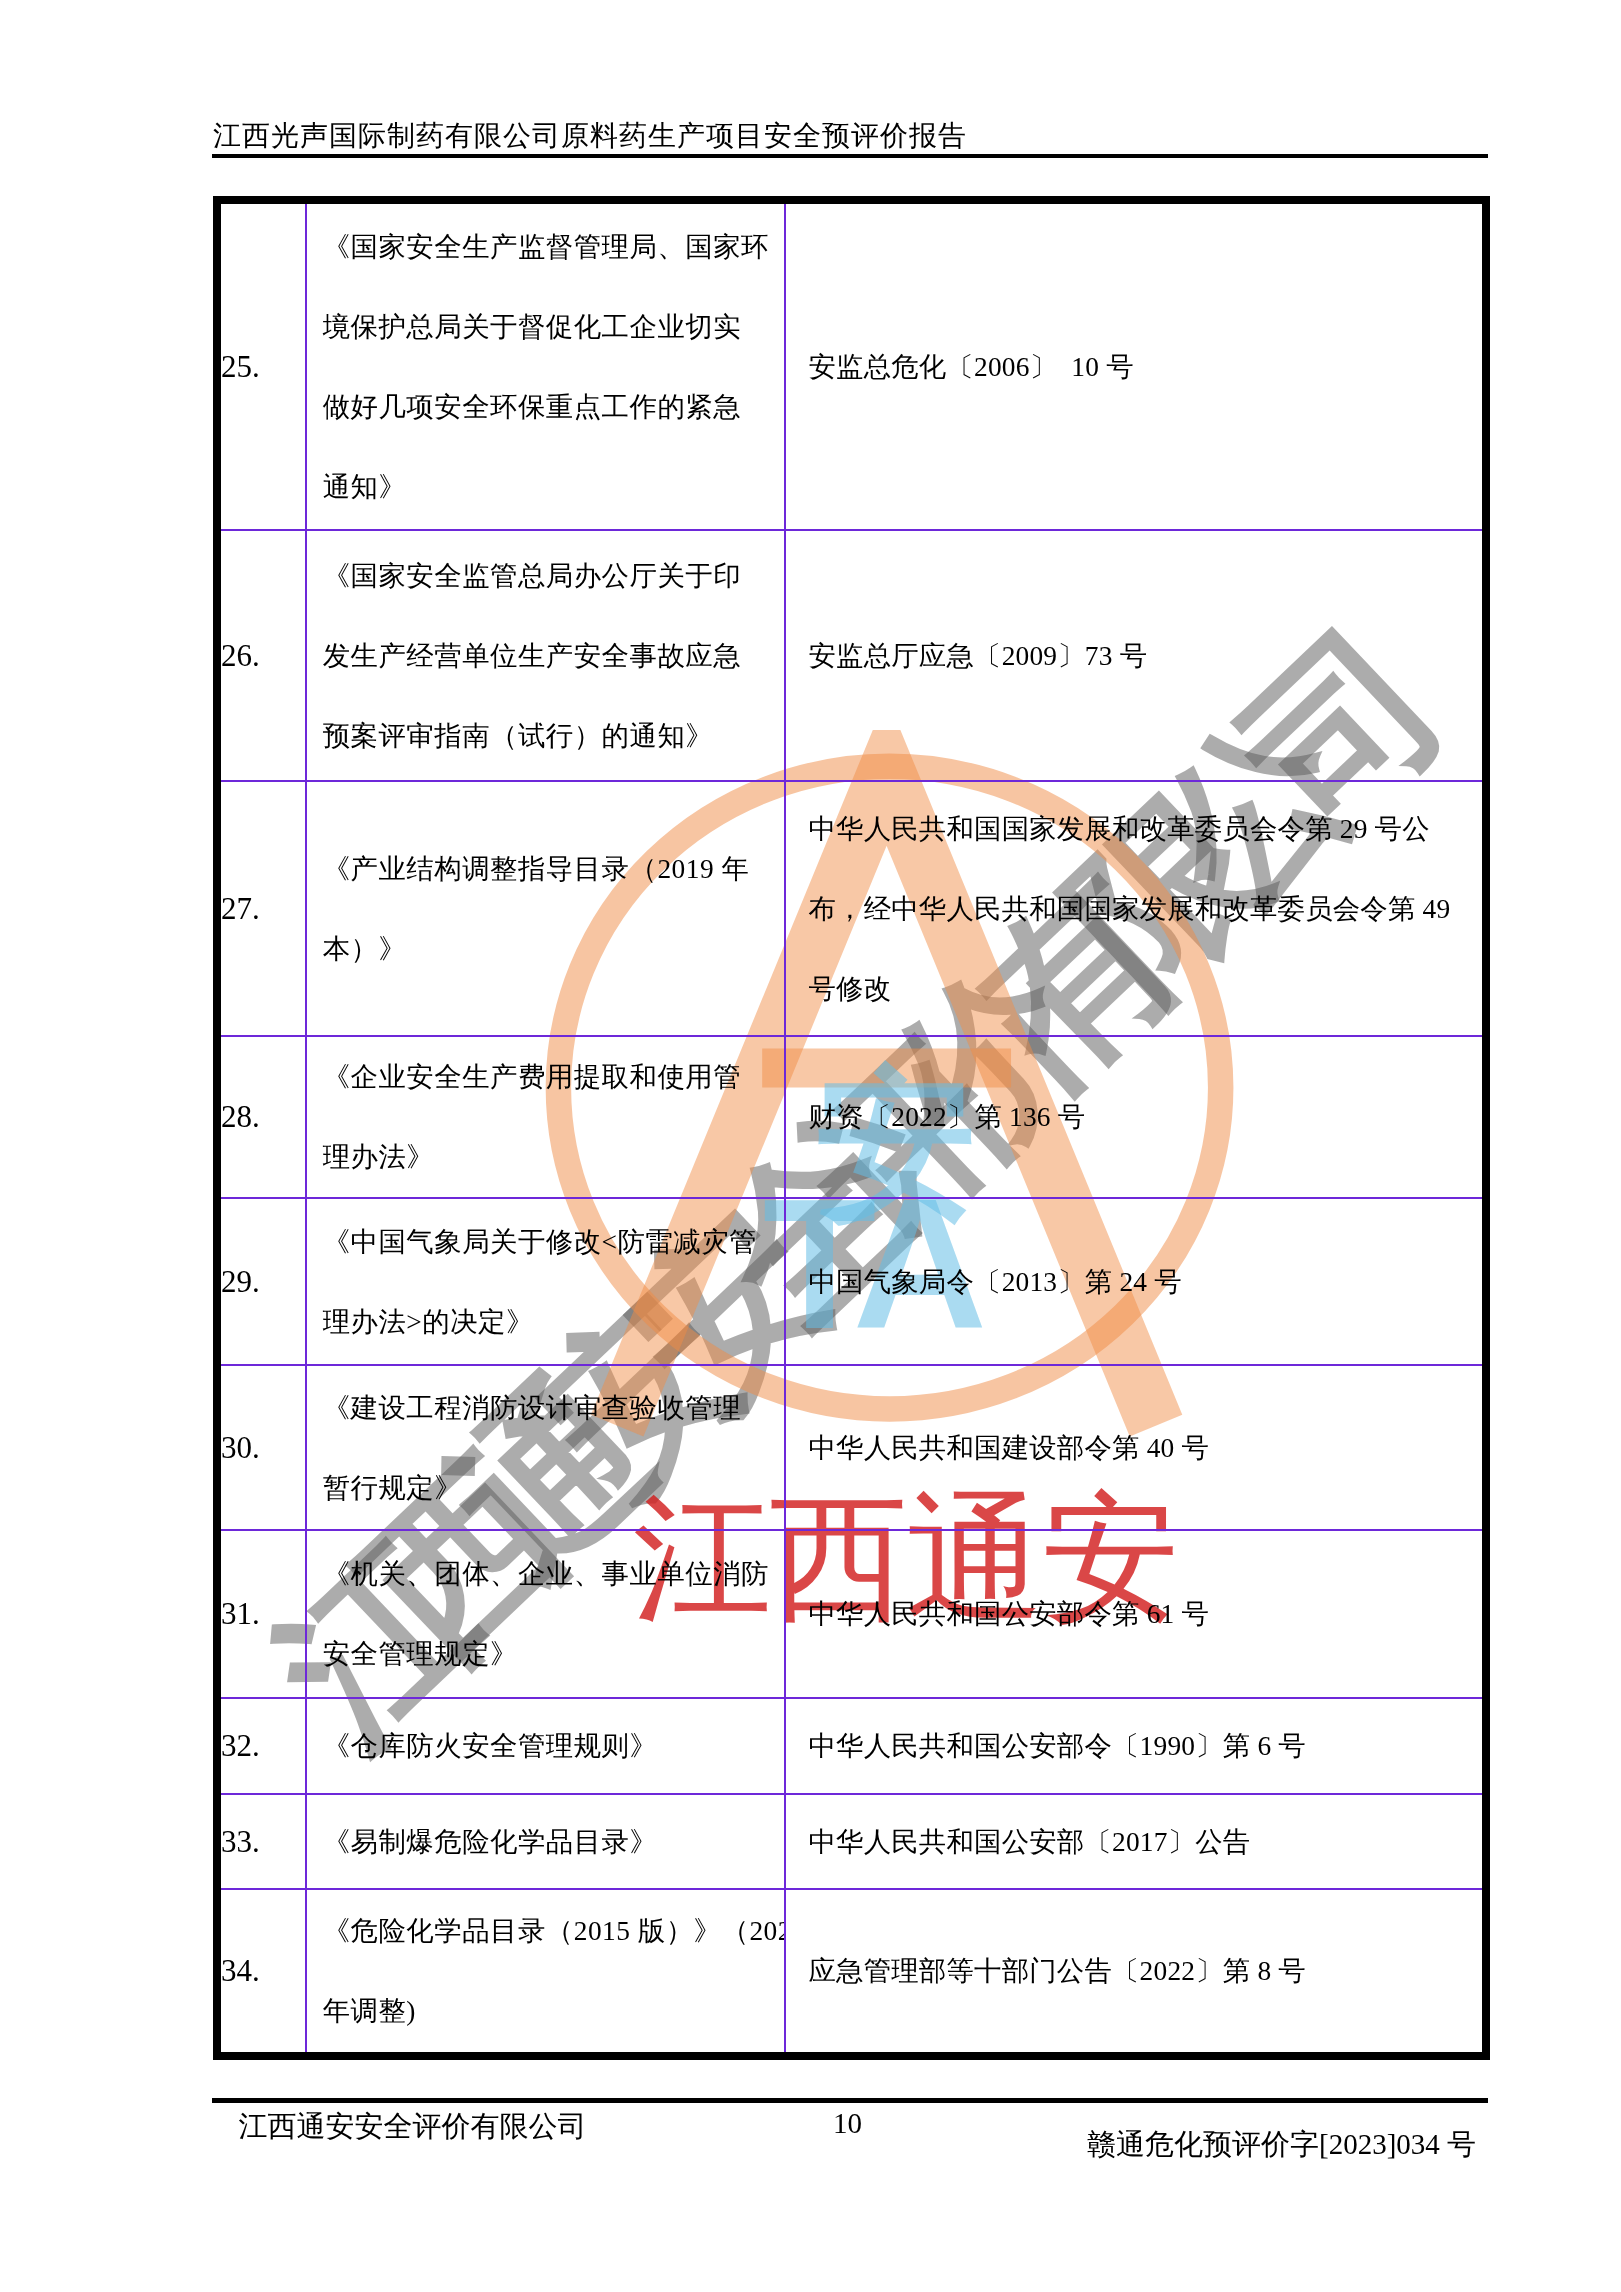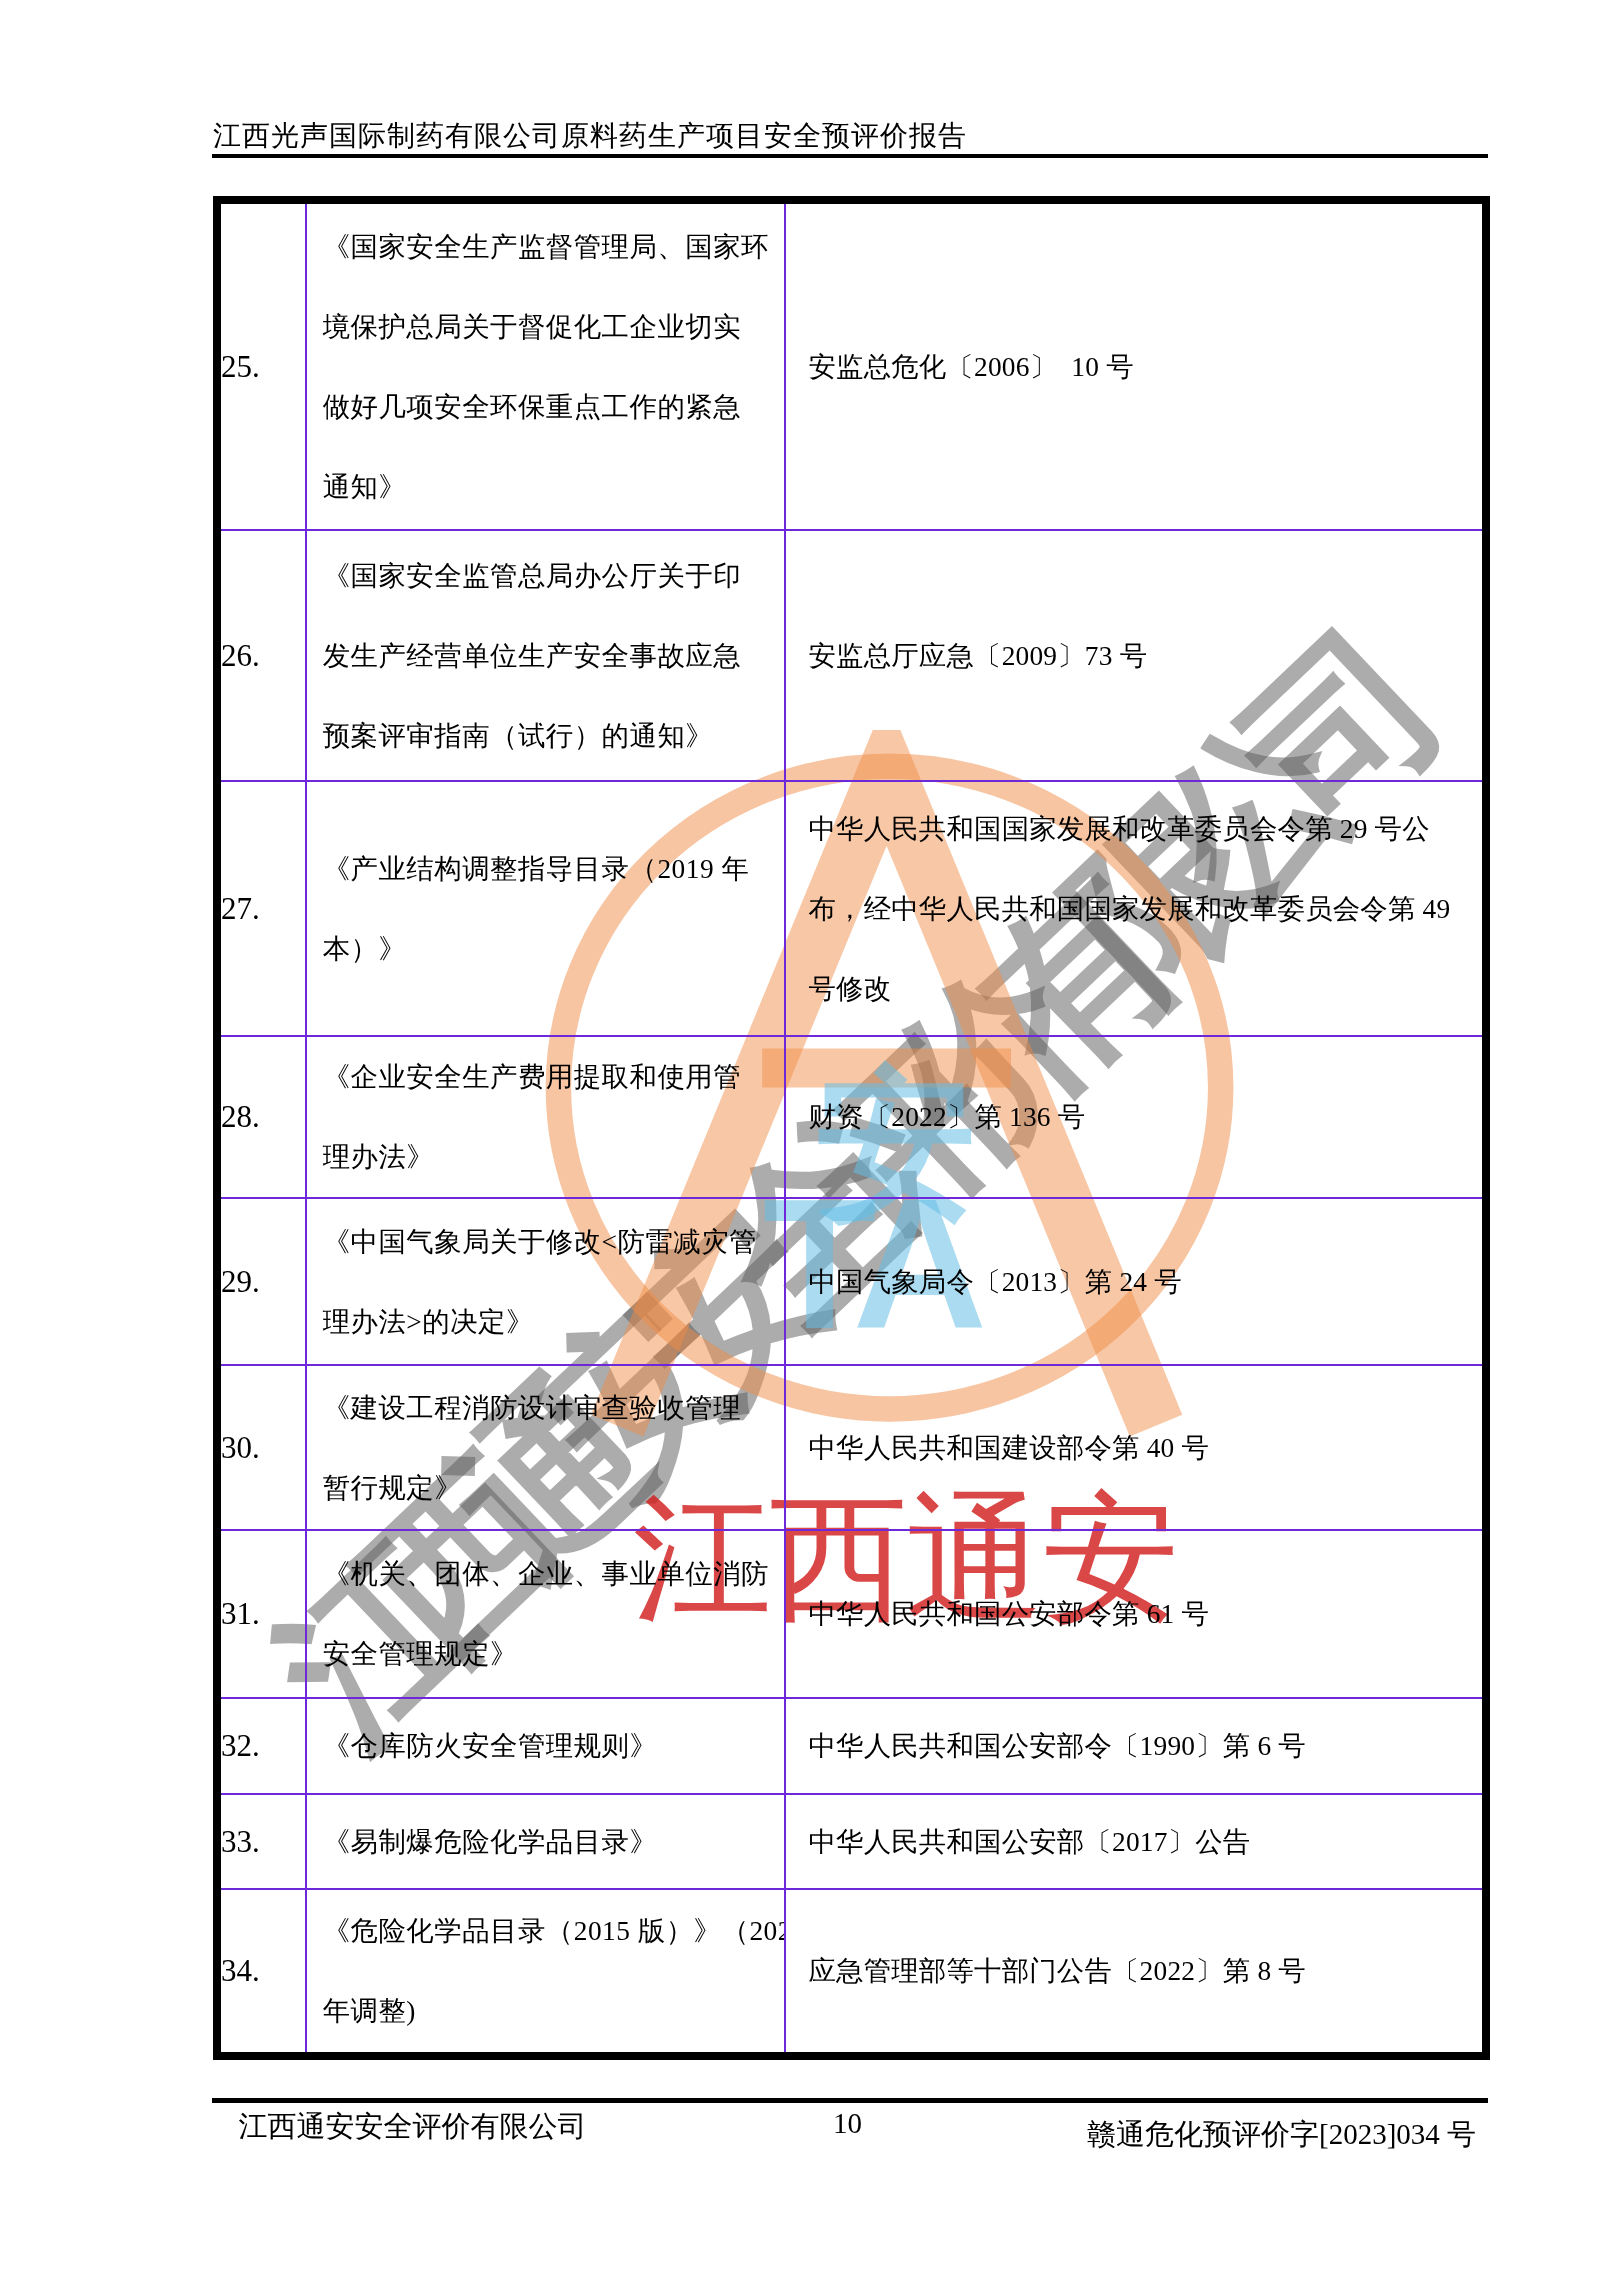--- a/index.html
+++ b/index.html
@@ -74,21 +74,21 @@
   .ftr-rule{
     position:absolute;left:212px;top:2098px;width:1276px;height:4.9px;
     background:#000;z-index:1;
   }
   .ftr{
     position:absolute;left:213px;top:2107px;width:1269px;height:43px;z-index:1;
     font-size:29px;
   }
   .ftr .ftr-company{position:absolute;left:25.5px;top:0;}
   .ftr .ftr-page{position:absolute;left:50%;transform:translateX(-50%);top:0;}
-  .ftr .ftr-doc{position:absolute;right:5.9px;top:8px;}
+  .ftr .ftr-doc{position:absolute;right:5.9px;top:18px;}
 </style>
 </head>
 <body>
 
 <div class="page">
 
   <div class="wm-layer">
     <div class="wm-diagonal">江西通安安全评价有限公司</div>
 
     <svg class="wm-logo" viewBox="0 0 740 740">

